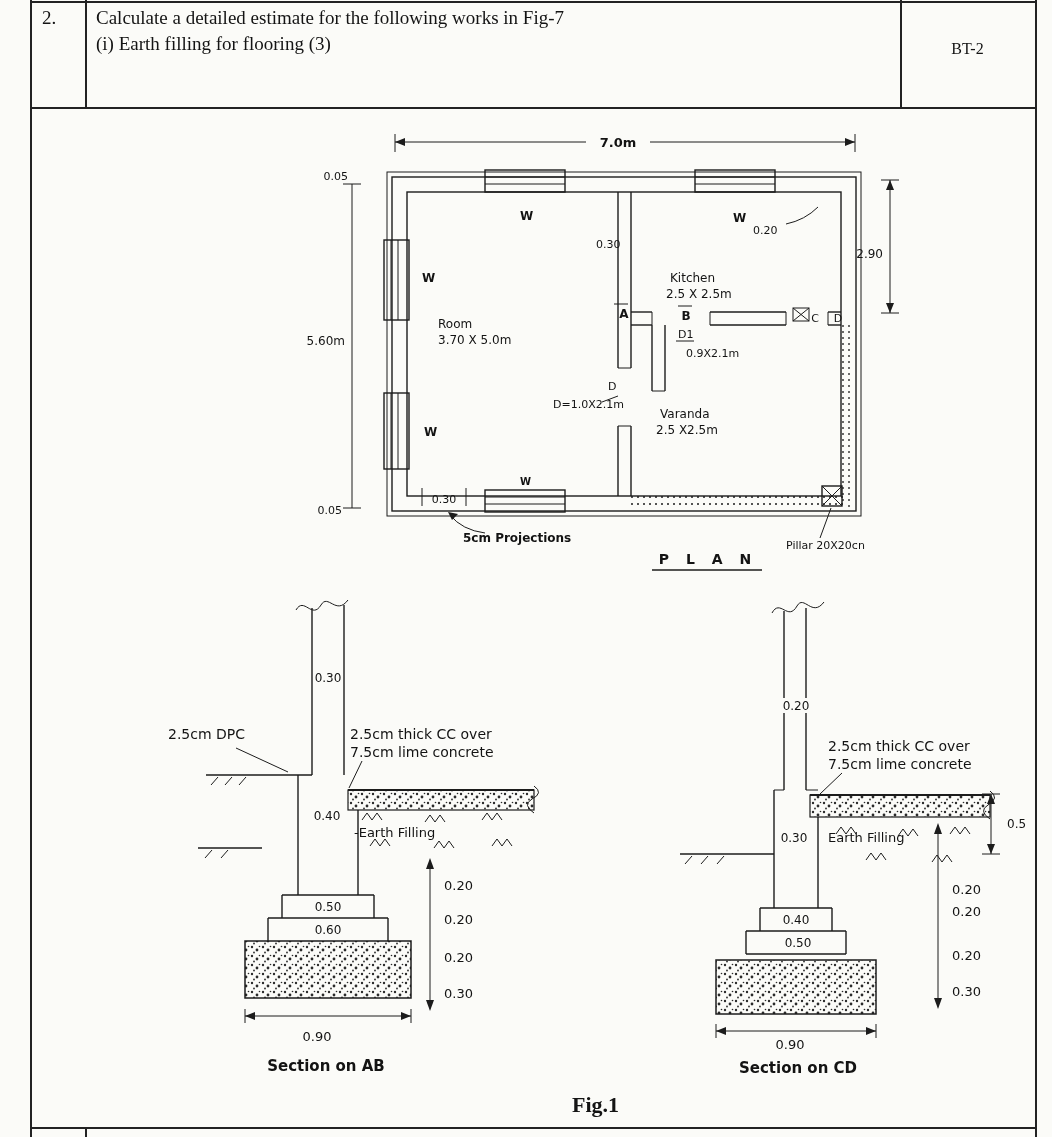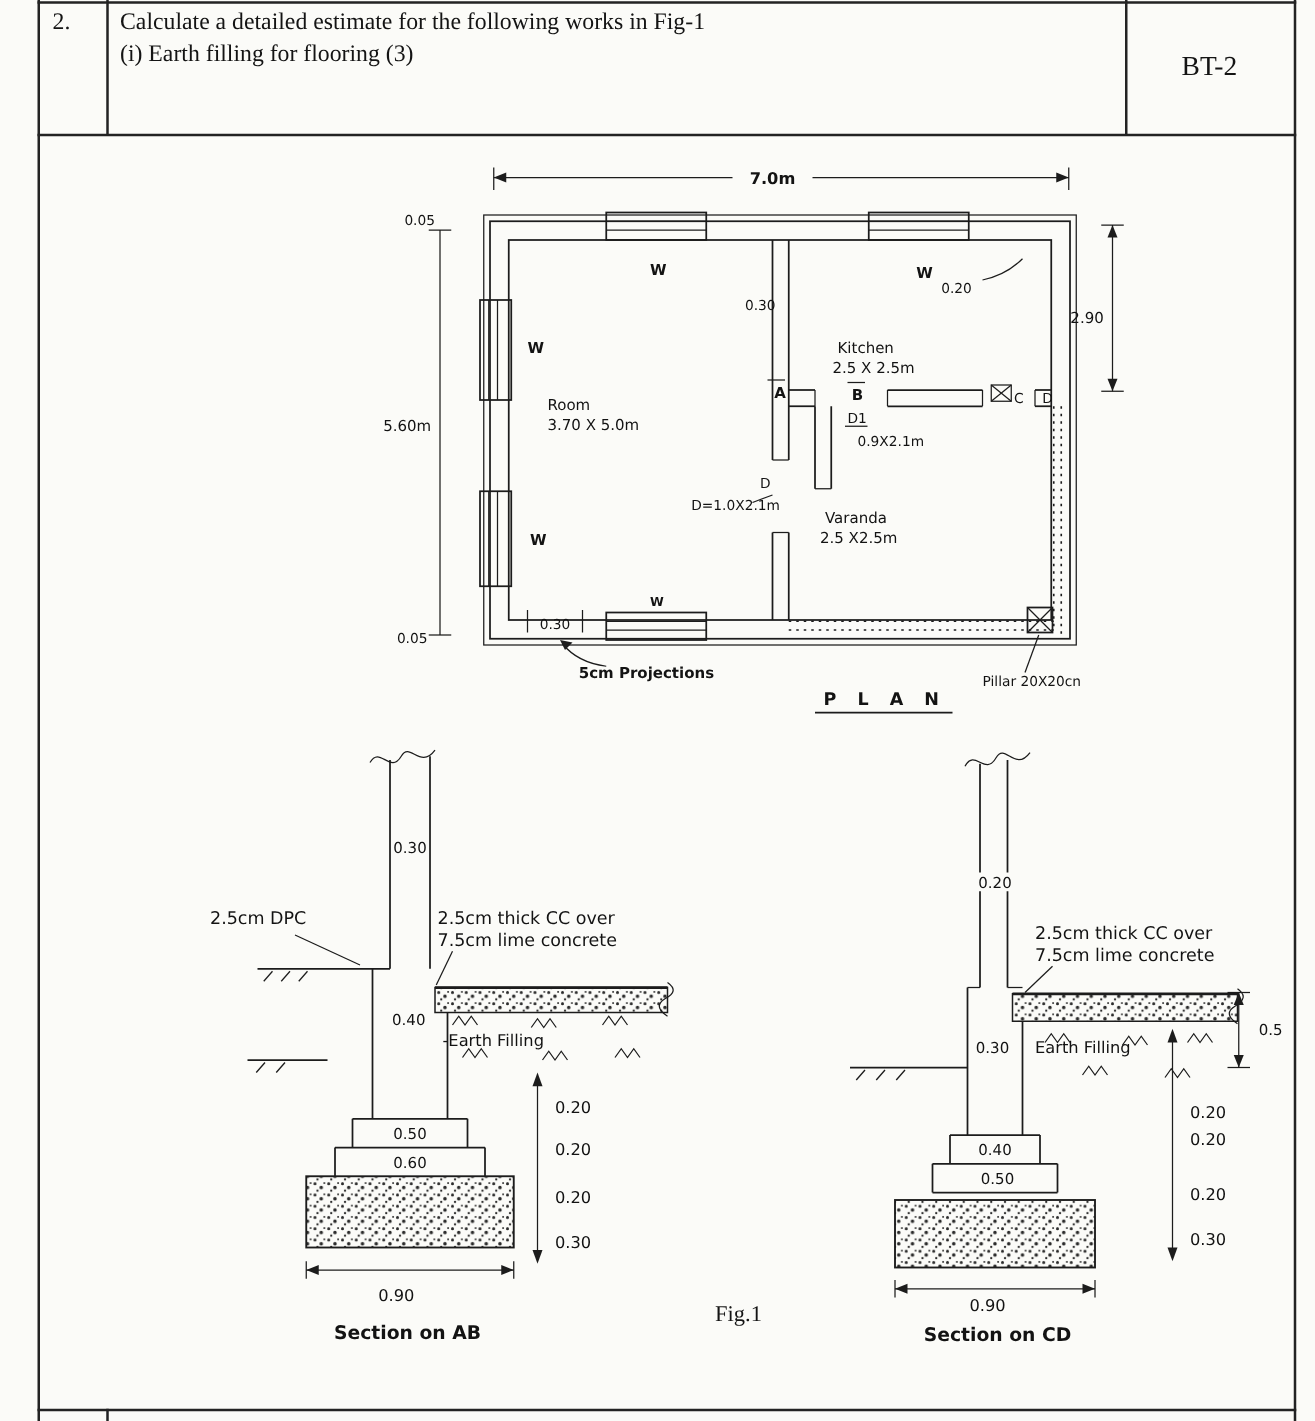--- a/index.html
+++ b/index.html
@@ -3,22 +3,22 @@
 <meta charset="utf-8">
 <style>
   html,body{margin:0;padding:0}
   body{width:1052px;height:1137px;position:relative;background:#fbfbf8;
        font-family:"Liberation Serif",serif;color:#141414;overflow:hidden}
   .vline,.hline{position:absolute;background:#232323}
   .vline{width:2px}
   .hline{height:2px}
   .qnum{position:absolute;left:42px;top:7px;font-size:19px}
   .qtext{position:absolute;left:96px;top:5px;font-size:19px;line-height:25.5px;width:795px}
-  .qcode{position:absolute;left:900px;top:40px;width:135px;text-align:center;font-size:22px}
-  .figcap{position:absolute;left:572px;top:1041px;font-size:18px;font-weight:normal}
+  .qcode{position:absolute;left:900px;top:40px;width:135px;text-align:center;font-size:16px}
+  .figcap{position:absolute;left:572px;top:1092px;font-size:22px;font-weight:bold}
   sup{font-size:12px}
   
   svg{position:absolute;left:30px;top:108px}
   .s{stroke:#1c1c1c;stroke-width:1.4;fill:none}
   .s2{stroke:#1c1c1c;stroke-width:2.2;fill:none}
   .sthin{stroke:#1c1c1c;stroke-width:1;fill:none}
   .sdot{stroke:#1c1c1c;stroke-width:1.3;fill:none;stroke-dasharray:2 4}
   text{fill:#131313}
   .t10{font:10px "DejaVu Sans",sans-serif}
   .t11{font:11px "DejaVu Sans",sans-serif}
@@ -40,21 +40,21 @@
 <div class="hline" style="left:30px;top:107px;width:1007px"></div>
 <div class="hline" style="left:30px;top:1127px;width:1007px"></div>
 <div class="vline" style="left:30px;top:0;height:1137px"></div>
 <div class="vline" style="left:85px;top:0;height:108px"></div>
 <div class="vline" style="left:900px;top:0;height:108px"></div>
 <div class="vline" style="left:1035px;top:0;height:1137px"></div>
 <div class="vline" style="left:85px;top:1127px;height:10px"></div>
 
 <div class="qnum">2.</div>
 <div class="qtext">
-  <div>Calculate a detailed estimate for the following works in Fig-1</div>
+  <div>Calculate a detailed estimate for the following works in Fig-7</div>
   <div>(i) Earth filling for flooring (3)</div>
 </div>
 <div class="qcode">BT-2</div>
 
 <svg width="1005" height="1019" viewBox="0 0 1005 1019">
   <defs>
     <pattern id="stip" width="11" height="9" patternUnits="userSpaceOnUse">
       <circle cx="2" cy="2" r="1.2" fill="#2a2a2a"></circle>
       <circle cx="7" cy="5" r="1.4" fill="#2a2a2a"></circle>
       <circle cx="4" cy="7.5" r="0.9" fill="#2a2a2a"></circle>

